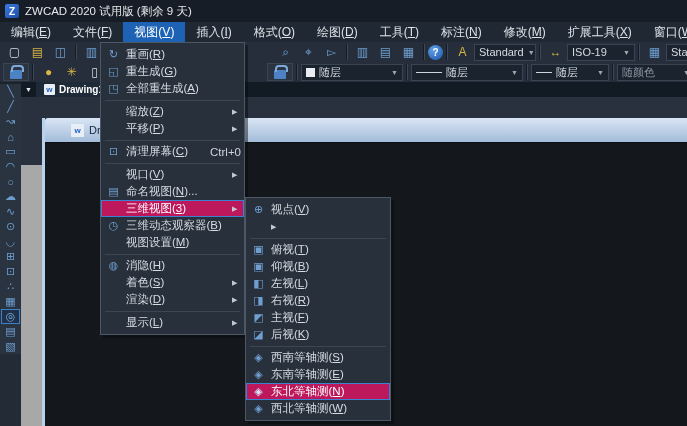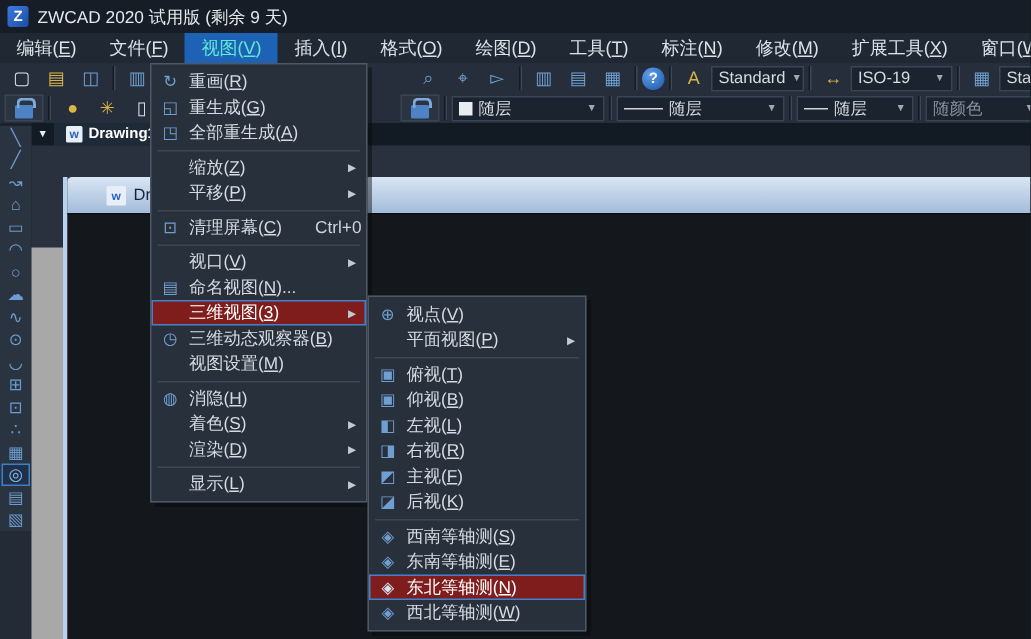--- a/index.html
+++ b/index.html
@@ -11,21 +11,21 @@
   .titlebar{position:absolute;left:0;top:0;width:100%;height:22px;background:#161d27;
     display:flex;align-items:center;padding-left:5px;gap:6px}
   .logo{width:14px;height:14px;flex:0 0 auto;background:linear-gradient(135deg,#3b7be0,#1c4da6);
     color:#fff;font-size:10px;font-weight:bold;display:flex;align-items:center;justify-content:center;border-radius:2px}
   .title-text{color:#e6e9ec;font-size:11.5px;white-space:nowrap}
 
   
   .menubar{position:absolute;left:0;top:22px;width:100%;height:20px;background:#1f2833;
     display:flex;color:#dde2e7;font-size:12px}
   .mb-item{padding:0 11px;line-height:20px;white-space:nowrap}
-  .mb-item.active{background:#1d62b5;color:#5eead4}
+  .mb-item.active{background:#1d62b5;color:#ffffff}
 
   
   .toolbars{position:absolute;left:0;top:42px;width:100%;height:40px;background:#252e3a;overflow:hidden}
   .trow{position:absolute;left:0;width:100%;height:20px;display:flex;align-items:center;padding-left:3px}
   #trow1{top:0}#trow2{top:20px}
   .tico{width:23px;height:18px;display:flex;align-items:center;justify-content:center;
     font-size:12px;color:#6f9fd0;flex:0 0 auto}
   .tico.y{color:#d9b544}.tico.w{color:#d9dee4}
   .tsep{width:2px;height:16px;border-left:1px solid #141b24;border-right:1px solid #3c4856;margin:0 3px;flex:0 0 auto}
   .spacer{flex:0 0 auto}
@@ -77,21 +77,21 @@
   
   .menu{position:absolute;background:#28303c;border:1px solid #4d5765;z-index:60;padding:3px 0;
     font-size:11.5px;color:#d6dbe1;box-shadow:3px 3px 0 rgba(5,8,12,.45)}
   #view-menu{left:100px;top:42px;width:145px}
   #submenu-3d{left:245px;top:197px;width:146px}
   .mi{height:17px;display:flex;align-items:center;padding-right:3px;white-space:nowrap}
   .mi-ico{width:25px;text-align:center;font-size:11px;color:#6f9fd0;flex:0 0 auto}
   .mi-lbl{flex:1;overflow:hidden}
   .mi-sc{margin-right:0;color:#cfd4da}
   .mi-arr{width:9px;font-size:7px;color:#c3c9d0;flex:0 0 auto}
-  .mi.hl{background:#7f1d1d;color:#fff;outline:1px solid #3c82d0;outline-offset:-1px}
+  .mi.hl{background:#be185d;color:#fff;outline:1px solid #3c82d0;outline-offset:-1px}
   .mi.hl .mi-ico{color:#d4e6f8}
   .msep{height:6px;position:relative}
   .msep::after{content:"";position:absolute;left:4px;right:4px;top:3px;border-top:1px solid #3c4654}
   u{text-decoration:underline}
 </style>
 </head>
 <body>
 
 <div id="app">
 
@@ -316,21 +316,20 @@
     </div>
   </div>
 
   <div class="menu" id="submenu-3d">
     <div class="mi">
       <span class="mi-ico">⊕</span>
       <span class="mi-lbl mn">视点(<u>V</u>)</span>
     </div>
     <div class="mi">
       <span class="mi-ico"></span>
-      <span class="mi-lbl mn">平面视图(<u>P</u>)</span>
       <span class="mi-arr">▶</span>
     </div>
     <div class="msep"></div>
     <div class="mi">
       <span class="mi-ico">▣</span>
       <span class="mi-lbl mn">俯视(<u>T</u>)</span>
     </div>
     <div class="mi">
       <span class="mi-ico">▣</span>
       <span class="mi-lbl mn">仰视(<u>B</u>)</span>

